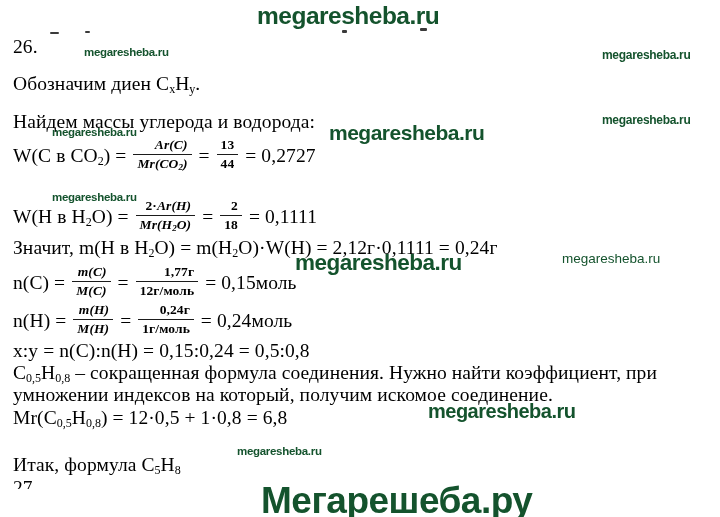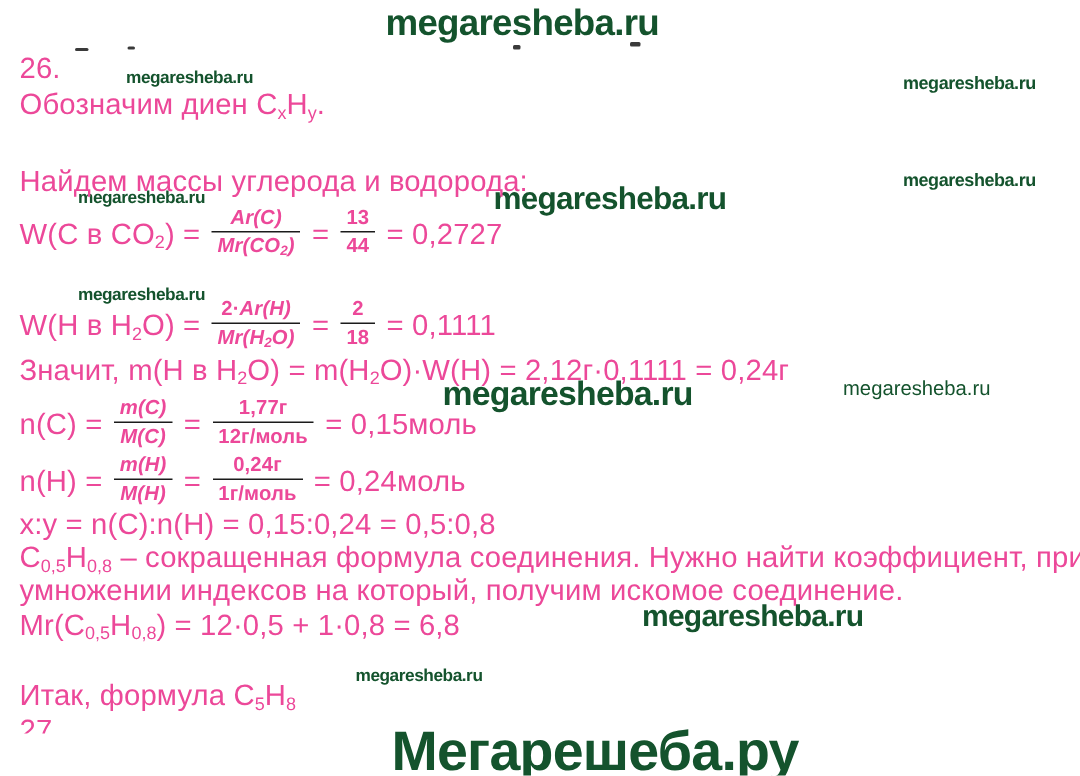--- a/index.html
+++ b/index.html
@@ -1,27 +1,27 @@
 <!DOCTYPE html>
 <html><head>
 <meta charset="utf-8">
 <style>
   html,body{margin:0;padding:0;}
   body{width:720px;height:517px;background:#ffffff;position:relative;overflow:hidden;}
   #doc{position:absolute;inset:0;background:#fff;}
   .ln{
     position:absolute;left:13px;white-space:nowrap;
-    font-family:Liberation Sans, sans-serif;
-    font-size:19.5px;line-height:23px;color:#ec4899;letter-spacing:0.1px;
+    font-family:Liberation Serif, serif;
+    font-size:19.5px;line-height:23px;color:#000000;letter-spacing:0.1px;
   }
   .ln sub{font-size:12px;line-height:0;vertical-align:-3px;letter-spacing:0;}
   .it{font-style:italic;}
   .ssub{font-size:9px;line-height:0;vertical-align:-6px;}
   .frac{
-    display:inline-block;vertical-align:middle;text-align:center;
+    display:inline-block;vertical-align:middle;text-align:right;
     font-size:13.5px;font-weight:600;line-height:16px;margin:0 2px;
     transform:translateY(-3px);
   }
   .frac .num{display:block;border-bottom:1.5px solid #1b1b1b;padding:0 4px 1px;}
   .frac .den{display:block;padding:1px 4px 0;}
   .frac sub{font-size:9px;vertical-align:-2px;}
   .clip{height:13px;overflow:hidden;}
   .wm{
     position:absolute;font-family:"Liberation Sans","DejaVu Sans",sans-serif;
     font-weight:bold;color:#14532d;white-space:nowrap;letter-spacing:-0.3px;
@@ -61,21 +61,21 @@
   <div class="wm wm-b3">megaresheba.ru</div>
   <div class="wm wm-s4">megaresheba.ru</div>
   <div class="wm wm-footer">Мегарешеба.ру</div>
 
   <div class="artifact a1"></div>
   <div class="artifact a2"></div>
   <div class="artifact a3"></div>
   <div class="artifact a4"></div>
 
   <div class="ln" style="top:35px">26.</div>
-  <div class="ln" style="top:59px">Обозначим диен C<sub>x</sub>H<sub>y</sub>.</div>
+  <div class="ln" style="top:72px">Обозначим диен C<sub>x</sub>H<sub>y</sub>.</div>
   <div class="ln" style="top:110px">Найдем массы углерода и водорода:</div>
   <div class="ln" style="top:140px">W(C в CO<sub>2</sub>) = <span class="frac"><span class="num"><span class="it">Ar(C)</span></span><span class="den"><span class="it">Mr(CO</span><sub class="it">2</sub><span class="it">)</span></span></span> = <span class="frac"><span class="num">13</span><span class="den">44</span></span> = 0,2727</div>
   <div class="ln" style="top:201px">W(H в H<sub>2</sub>O) = <span class="frac"><span class="num">2·<span class="it">Ar(H)</span></span><span class="den"><span class="it">Mr(H</span><sub class="it">2</sub><span class="it">O)</span></span></span> = <span class="frac"><span class="num">2</span><span class="den">18</span></span> = 0,1111</div>
   <div class="ln" style="top:236px">Значит, m(H в H<sub>2</sub>O) = m(H<sub>2</sub>O)·W(H) = 2,12г·0,1111 = 0,24г</div>
   <div class="ln" style="top:267px">n(C) = <span class="frac"><span class="num"><span class="it">m(C)</span></span><span class="den"><span class="it">M(C)</span></span></span> = <span class="frac"><span class="num">1,77г</span><span class="den">12г/моль</span></span> = 0,15моль</div>
   <div class="ln" style="top:305px">n(H) = <span class="frac"><span class="num"><span class="it">m(H)</span></span><span class="den"><span class="it">M(H)</span></span></span> = <span class="frac"><span class="num">0,24г</span><span class="den">1г/моль</span></span> = 0,24моль</div>
   <div class="ln" style="top:339px">x:y = n(C):n(H) = 0,15:0,24 = 0,5:0,8</div>
   <div class="ln" style="top:361px">C<sub>0,5</sub>H<sub>0,8</sub> – сокращенная формула соединения. Нужно найти коэффициент, при</div>
   <div class="ln" style="top:383px">умножении индексов на который, получим искомое соединение.</div>
   <div class="ln" style="top:406px">Mr(C<sub>0,5</sub>H<sub>0,8</sub>) = 12·0,5 + 1·0,8 = 6,8</div>

